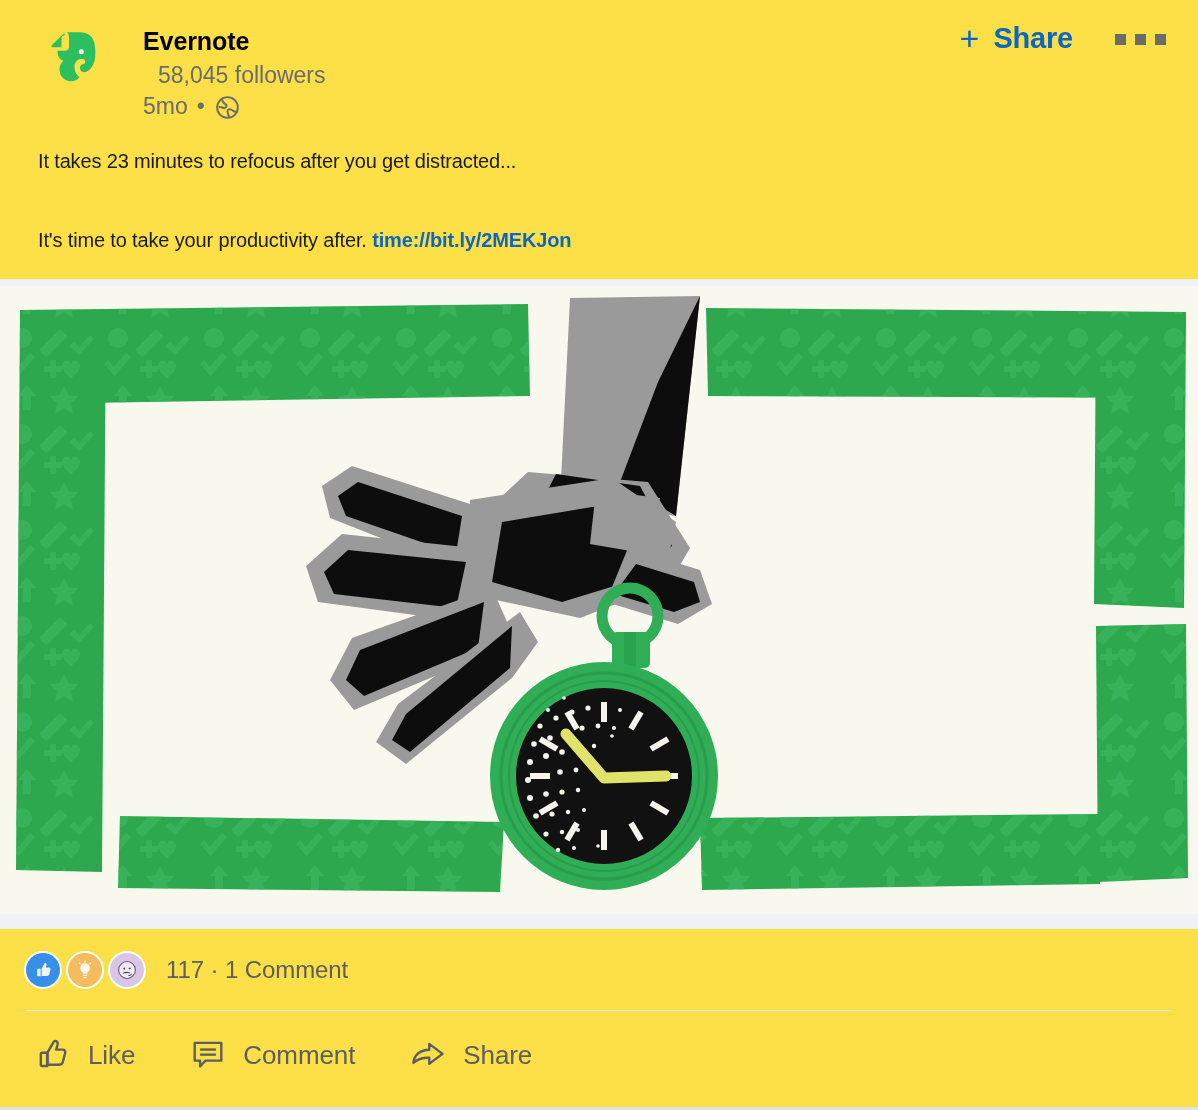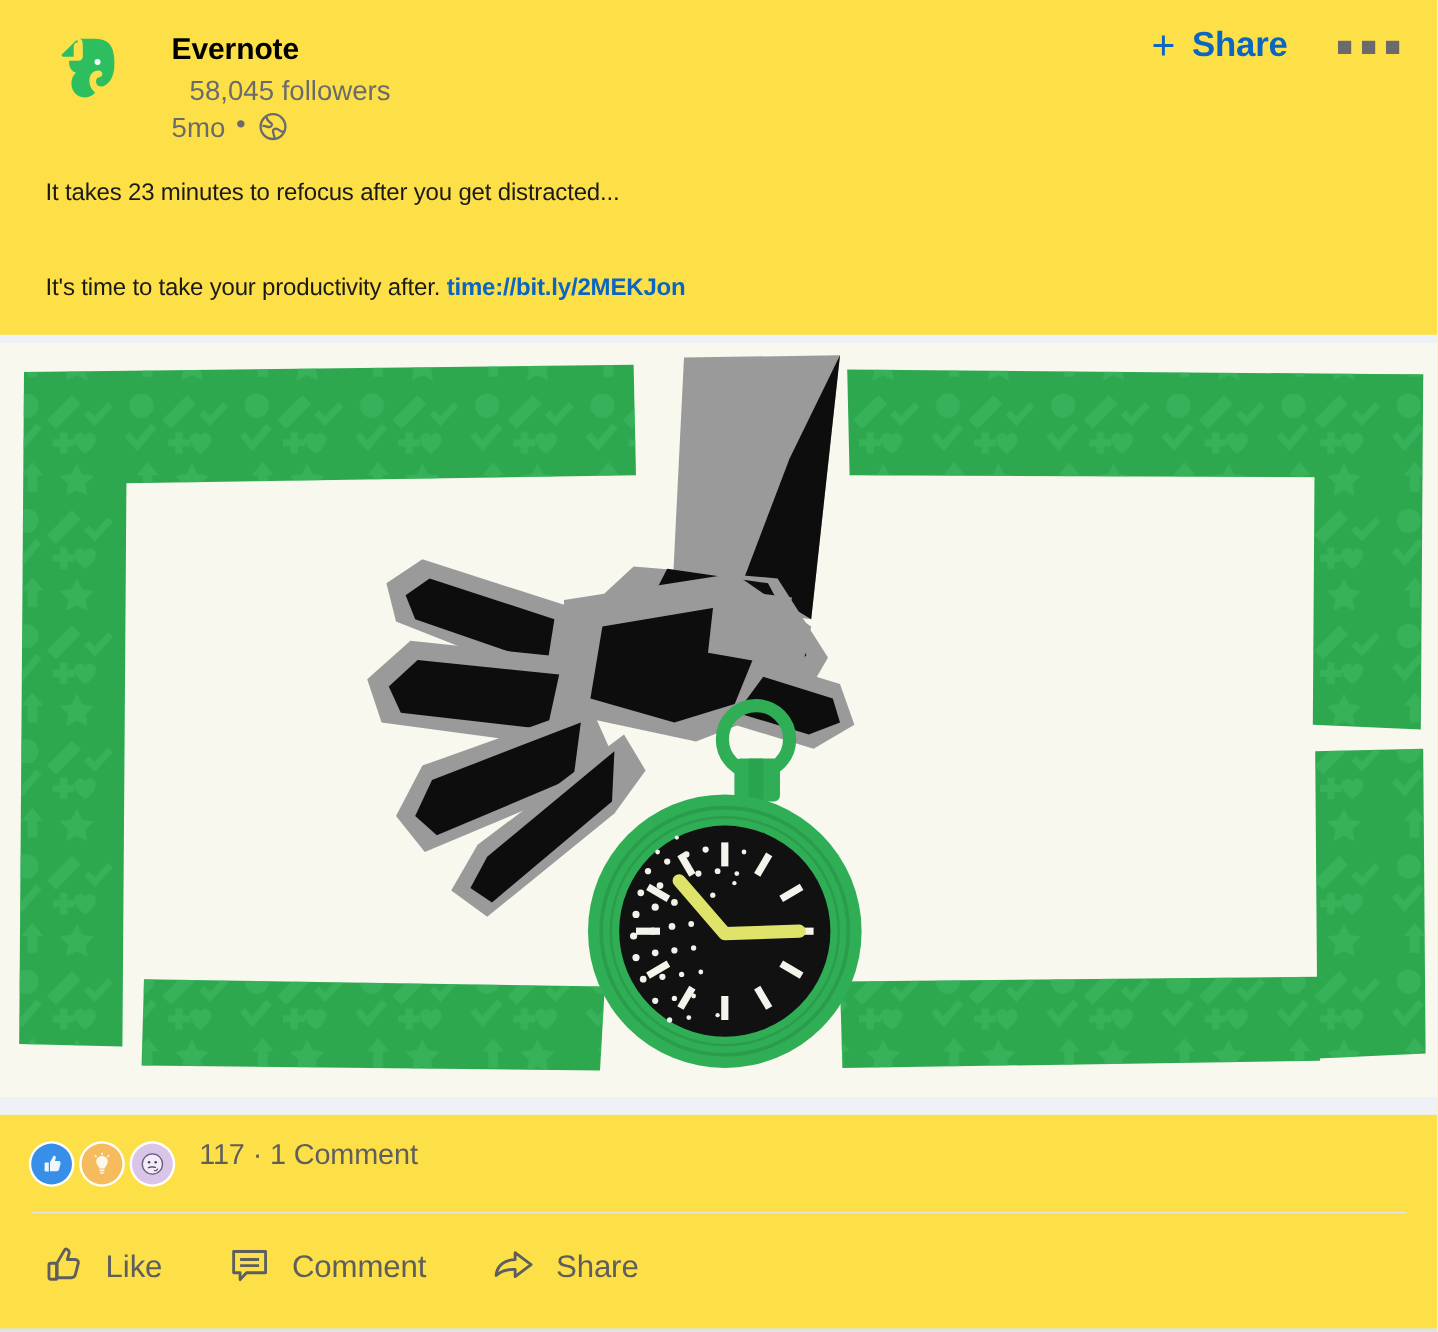--- a/index.html
+++ b/index.html
@@ -57,21 +57,21 @@
   .author-followers {
     font-size: 23px;
     color: #6b6b6b;
     line-height: 1.42;
     margin-top: 2px;
     margin-left: 15px;
   }
 
   .meta-row {
     display: flex;
-    align-items: flex-start;
+    align-items: center;
     gap: 9px;
     margin-top: 1px;
   }
 
   .meta-time {
     font-size: 23px;
     color: #6b6b6b;
     line-height: 1.3;
   }
 
@@ -175,20 +175,21 @@
     height: 628px;
     background: #f9f8ef;
     overflow: hidden;
   }
 
   .illo-svg { display: block; width: 1198px; height: 628px; }
 
   
   .social-counts {
     display: flex;
+    align-items: center;
     padding: 20px 26px 0 26px;
     height: 62px;
   }
 
   .reactions {
     display: flex;
     align-items: center;
   }
 
   .reaction-icon {

